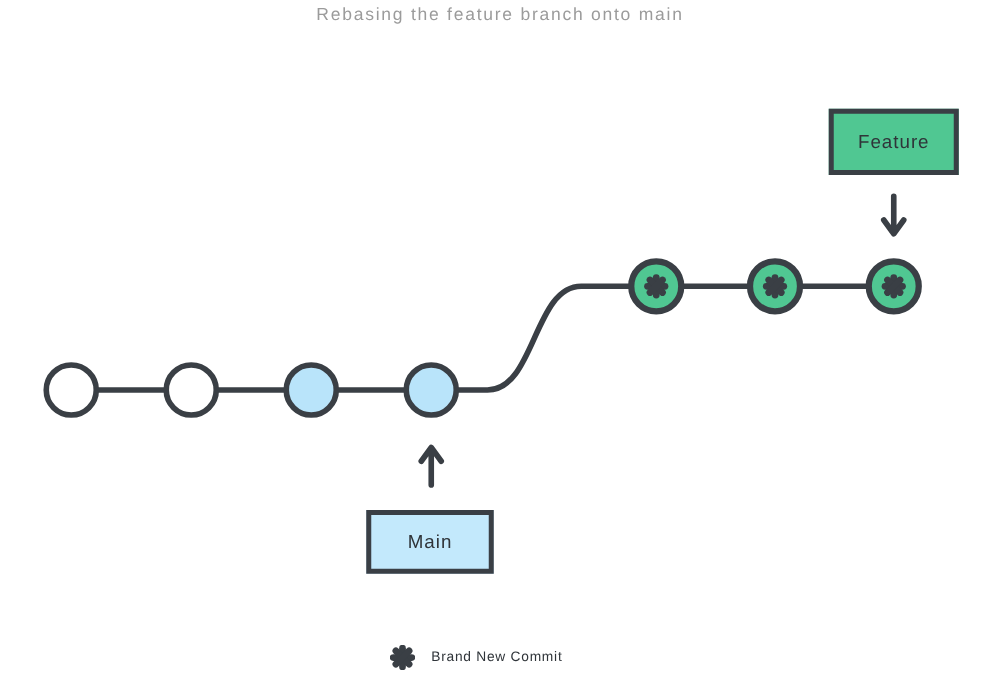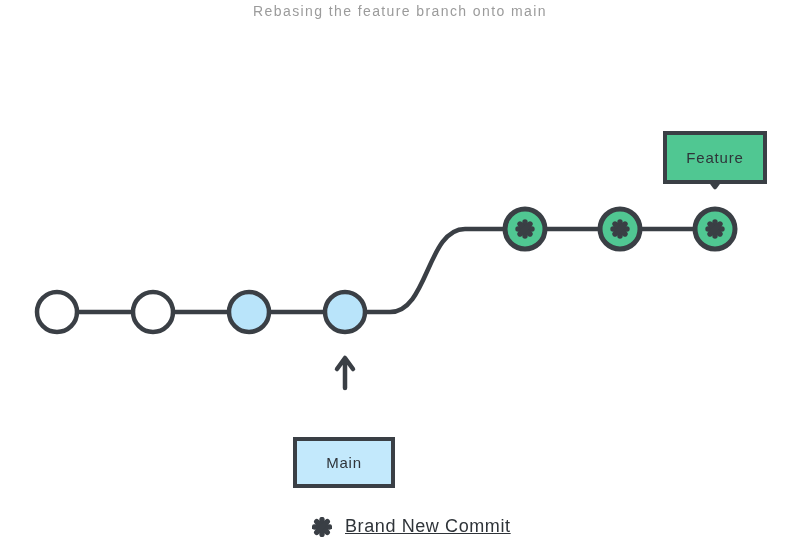--- a/index.html
+++ b/index.html
@@ -34,49 +34,47 @@
   .branch-label {
     position: absolute;
     box-sizing: border-box;
     border: 4px solid var(--stroke, #3a3f45);
     display: flex;
     align-items: center;
     justify-content: center;
     font-size: 15px;
     letter-spacing: 0.8px;
     color: var(--text_dark, #2f3439);
-    margin-top: 44px;
   }
   .feature-label {
     left: 663px;
     top: 87px;
     width: 104px;
     height: 53px;
     background: var(--green, #50c792);
   }
   .main-label {
     left: 293px;
-    top: 393px;
+    top: 408px;
     width: 102px;
     height: 51px;
     background: var(--blue_box, #c3e9fc);
   }
   .legend {
     position: absolute;
     left: 312px;
     top: 516px;
     display: flex;
     align-items: center;
     gap: 13px;
   }
   .legend-text {
-    font-size: 18px;
+    font-size: 11px;
     letter-spacing: 0.6px;
     color: var(--text_dark, #2f3439);
-    text-decoration: underline;
   }
   .edge {
     stroke: var(--stroke, #3a3f45);
     stroke-width: 4.5;
     fill: none;
   }
   .node {
     stroke: var(--stroke, #3a3f45);
     stroke-width: 4.5;
   }

